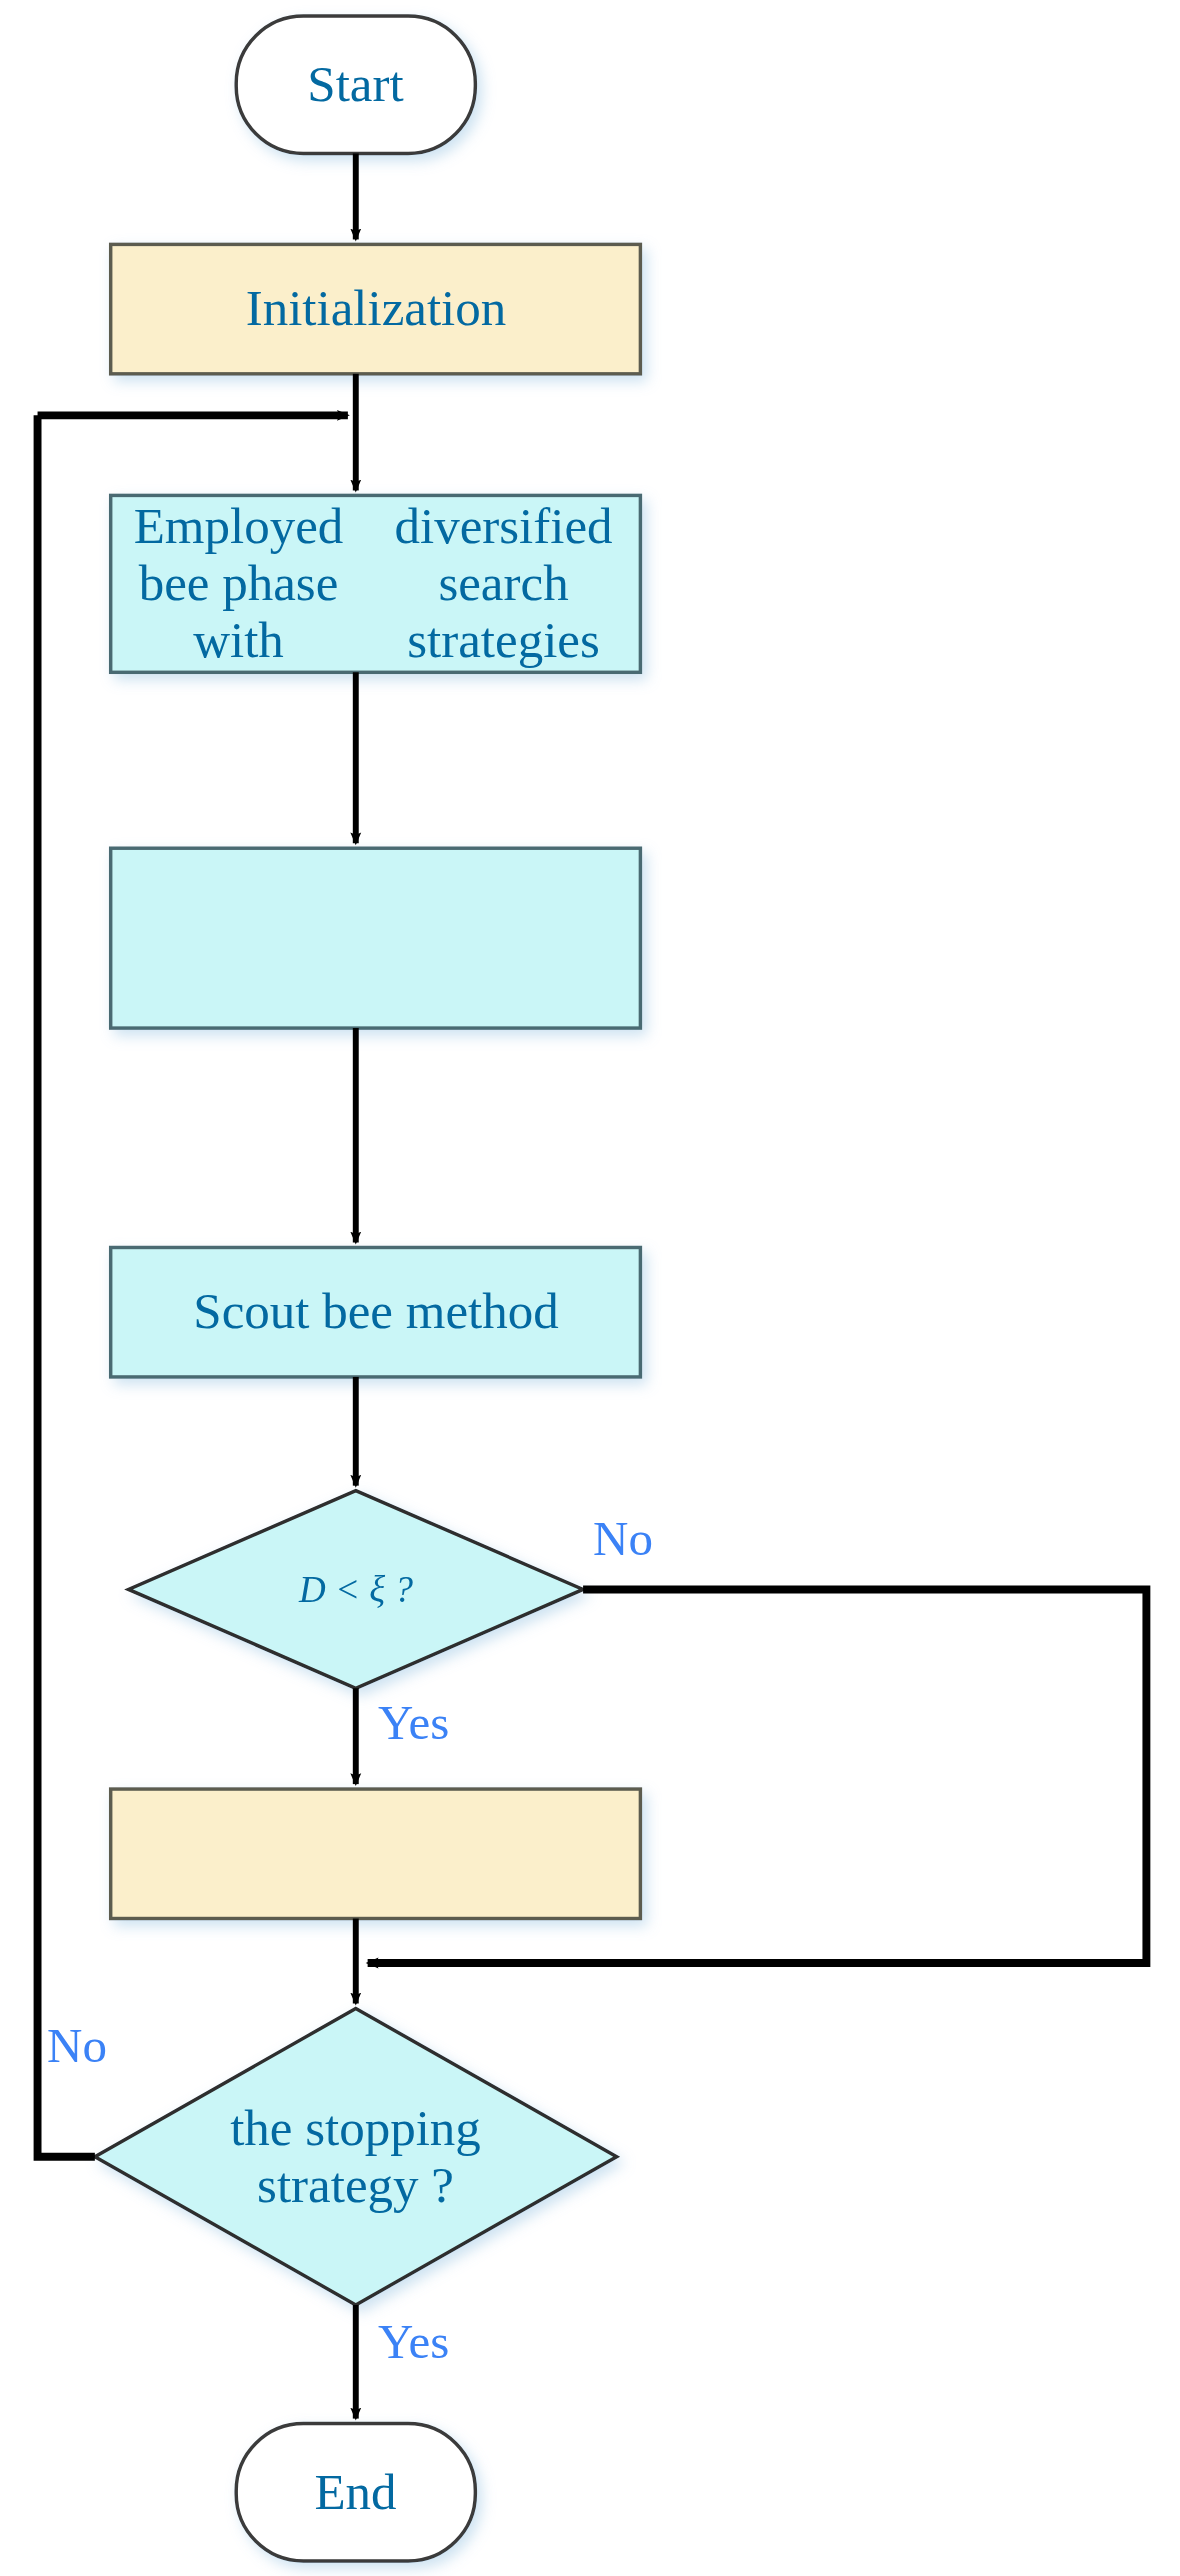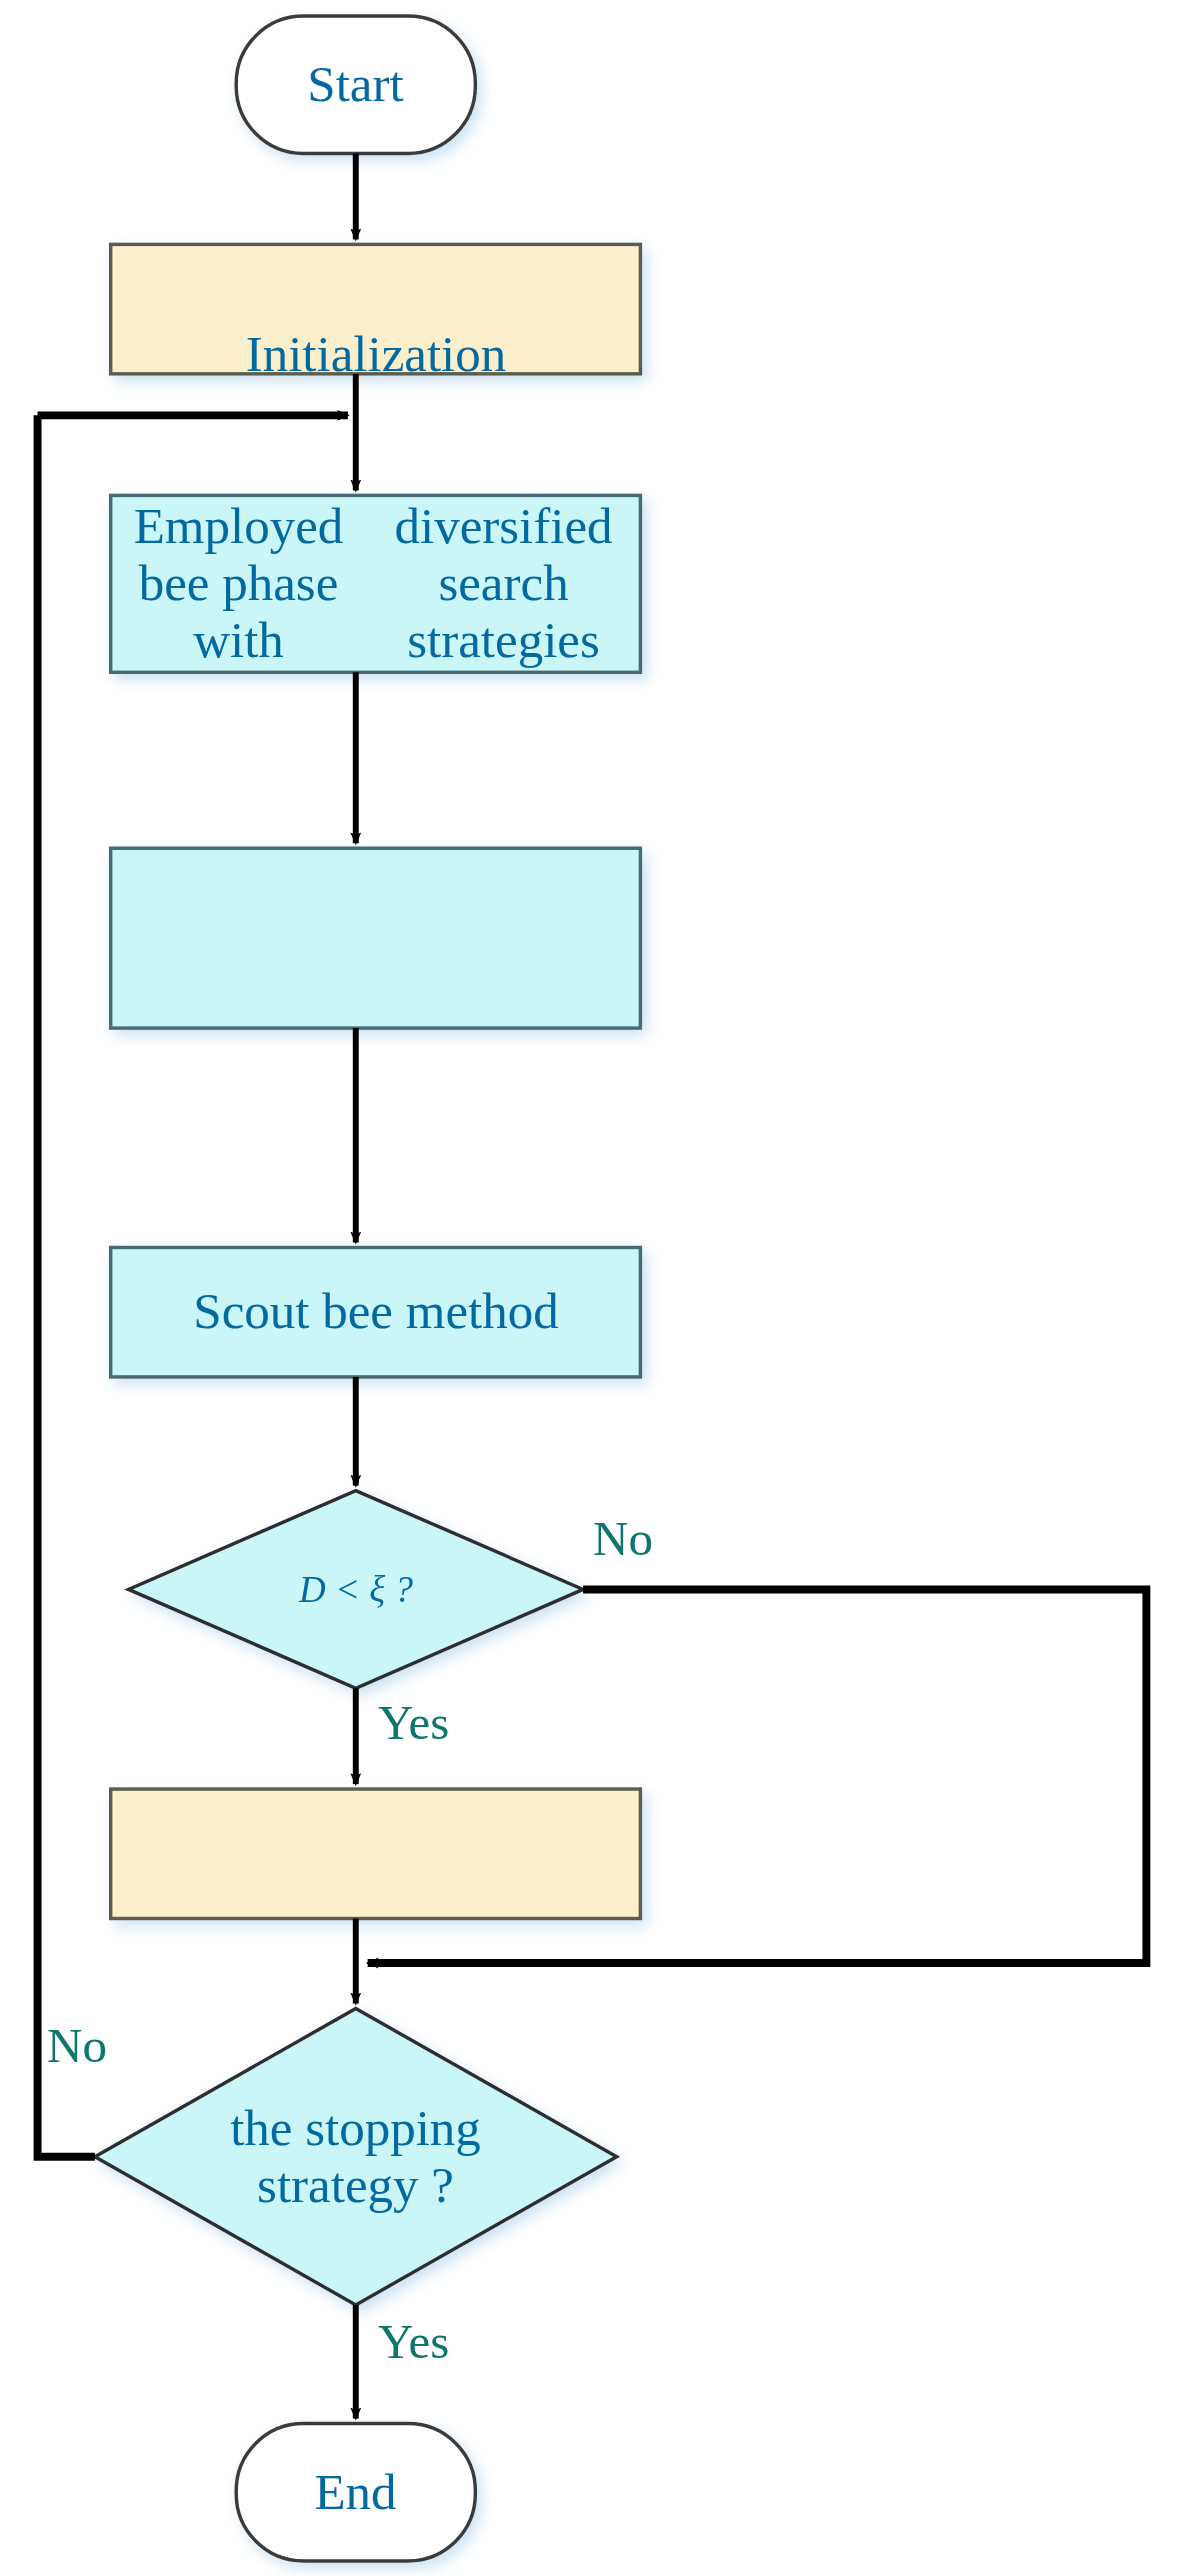--- a/index.html
+++ b/index.html
@@ -35,21 +35,21 @@
     pointer-events: none;
     line-height: 1.12;
     font-family: "Liberation Serif", "DejaVu Serif", serif;
   }
   .terminal-label { font-size: 51px; }
   .process-label  { font-size: 51px; }
   .decision-label { font-size: 51px; }
   .decision-math  { font-size: 37px; font-style: italic; }
   .edge-label {
     position: absolute;
-    color: #0f766e;
+    color: #3b82f6;
     font-size: 49px;
     font-family: "Liberation Serif", "DejaVu Serif", serif;
     pointer-events: none;
     white-space: nowrap;
   }
 </style>
 </head>
 <body>
 
 <div id="canvas">
@@ -100,21 +100,21 @@
 
     <polyline points="590,1608 1160,1608 1160,1986 372,1986" fill="none" stroke="#000000" stroke-width="8" marker-end="url(#arrowhead)"></polyline>
 
     <line x1="360" y1="1941" x2="360" y2="2027" stroke="#000000" stroke-width="6" marker-end="url(#arrowhead)"></line>
 
     <line x1="360" y1="2332" x2="360" y2="2447" stroke="#000000" stroke-width="6" marker-end="url(#arrowhead)"></line>
   </svg>
 
   <div class="node-label terminal-label" style="left:236px; top:16px; width:239px; height:137px;">Start</div>
 
-  <div class="node-label process-label" style="left:111px; top:244px; width:530px; height:129px;margin-top:46px;">Initialization</div>
+  <div class="node-label process-label" style="left:111px; top:244px; width:530px; height:129px;">Initialization</div>
 
   <div class="node-label process-label" style="left:111px; top:495px; width:530px; height:177px; flex-direction:row;">
     <span>Employed bee phase with</span>
     <span>diversified search strategies</span>
   </div>
 
 
   <div class="node-label process-label" style="left:111px; top:1247px; width:530px; height:129px;">Scout bee method</div>
 
   <div class="node-label decision-math" style="left:198px; top:1540px; width:316px; height:99px;">D &lt; ξ ?</div>

